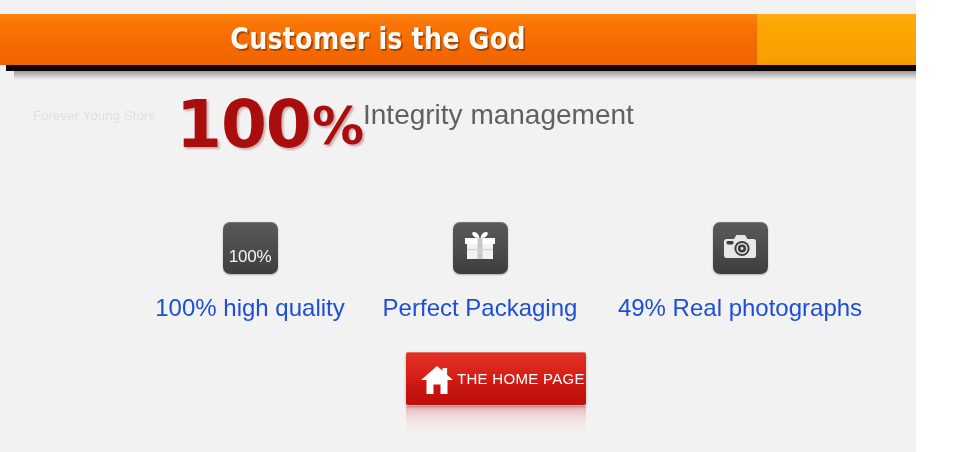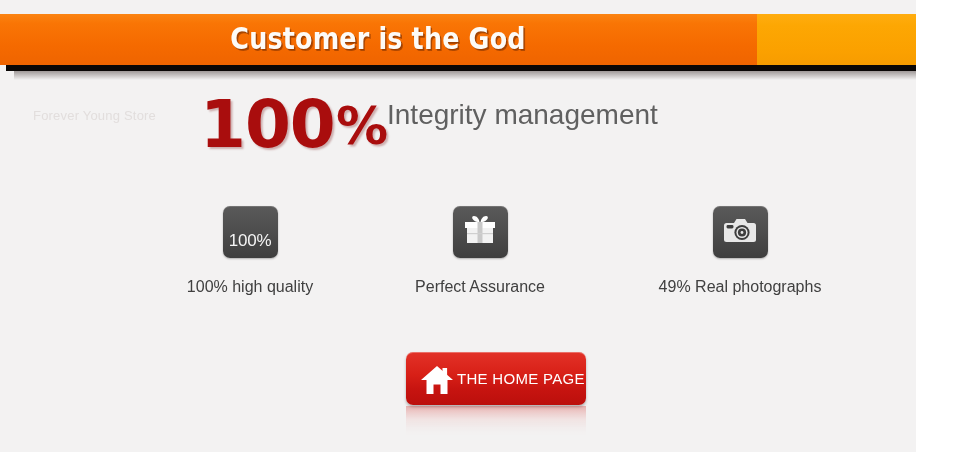--- a/index.html
+++ b/index.html
@@ -88,21 +88,20 @@
     white-space: nowrap;
   }
 
   
   .headline {
     position: absolute;
     left: 176px;
     top: 92px;
     width: 700px;
     height: 90px;
-    margin-left: 24px;
   }
   .hl-hundred {
     position: absolute;
     left: 0;
     top: 0;
     font-family: "DejaVu Sans", sans-serif;
     font-weight: bold;
     font-size: 66px;
     line-height: 66px;
     color: #a90d0d;
@@ -176,21 +175,21 @@
   }
   .feature {
     position: absolute;
     top: 0;
     text-align: center;
   }
   .feature-tile {
     position: relative;
     width: 55px;
     height: 52px;
-    margin: 0 auto;
+    margin: 16px auto;
     border-radius: 7px;
     background: linear-gradient(to bottom, #5a5a5a 0%, #4e4e4e 45%, #3e3e3e 100%);
     box-shadow: 0 1px 2px rgba(0,0,0,.28), inset 0 1px 0 rgba(255,255,255,.16);
   }
   .tile-pct {
     position: absolute;
     left: 0;
     right: 0;
     bottom: 7px;
     font-size: 17px;
@@ -198,39 +197,39 @@
     letter-spacing: -.2px;
   }
   .tile-svg {
     position: absolute;
     left: 50%;
     top: 50%;
     transform: translate(-50%, -50%);
   }
   .feature-label {
     margin-top: 20px;
-    font-size: 16px;
-    color: #404040;
+    font-size: 24px;
+    color: #1d4ed8;
     white-space: nowrap;
   }
 
   
   .home-area {
     position: absolute;
     left: 406px;
     top: 352px;
     width: 180px;
     height: 100px;
   }
   .home-btn {
     position: relative;
     width: 180px;
     height: 53px;
     border: none;
-    border-radius: 7px;
+    border-radius: 2px;
     background: linear-gradient(to bottom, #e23228 0%, #d82017 42%, #c71410 70%, #bb0f0c 100%);
     box-shadow: 0 2px 3px rgba(0,0,0,.28), inset 0 1px 0 rgba(255,255,255,.30);
     cursor: pointer;
     padding: 0;
     display: flex;
     align-items: center;
     justify-content: flex-start;
     overflow: hidden;
   }
   .home-icon {
@@ -302,21 +301,21 @@
           <svg width="34" height="32" viewBox="0 0 34 32">
             <rect x="4" y="12" width="26" height="17" fill="#f2f2f2"></rect>
             <rect x="2" y="8" width="30" height="6" fill="#ffffff"></rect>
             <rect x="14.5" y="8" width="5" height="21" fill="#c9c9c9"></rect>
             <path d="M15 8 C10 8 7 2 11 2 C14 2 16 5 16.5 8 Z" fill="#ffffff"></path>
             <path d="M19 8 C24 8 27 2 23 2 C20 2 18 5 17.5 8 Z" fill="#ffffff"></path>
             <rect x="4" y="19" width="26" height="1.2" fill="#cfcfcf"></rect>
           </svg>
         </span>
       </div>
-      <div class="feature-label">Perfect Assurance</div>
+      <div class="feature-label">Perfect Packaging</div>
     </div>
 
     <div class="feature" style="left:460px; width:260px;">
       <div class="feature-tile">
         <span class="tile-svg">
           <svg width="36" height="30" viewBox="0 0 36 30">
             <rect x="2" y="8" width="32" height="19" rx="2.5" fill="#e8e8e8"></rect>
             <path d="M12 8 L14.5 4 L23 4 L25.5 8 Z" fill="#e8e8e8"></path>
             <rect x="4.5" y="10" width="7" height="3.4" rx="1.4" fill="#3e3e3e"></rect>
             <circle cx="20" cy="17.5" r="7.6" fill="#3e3e3e"></circle>

